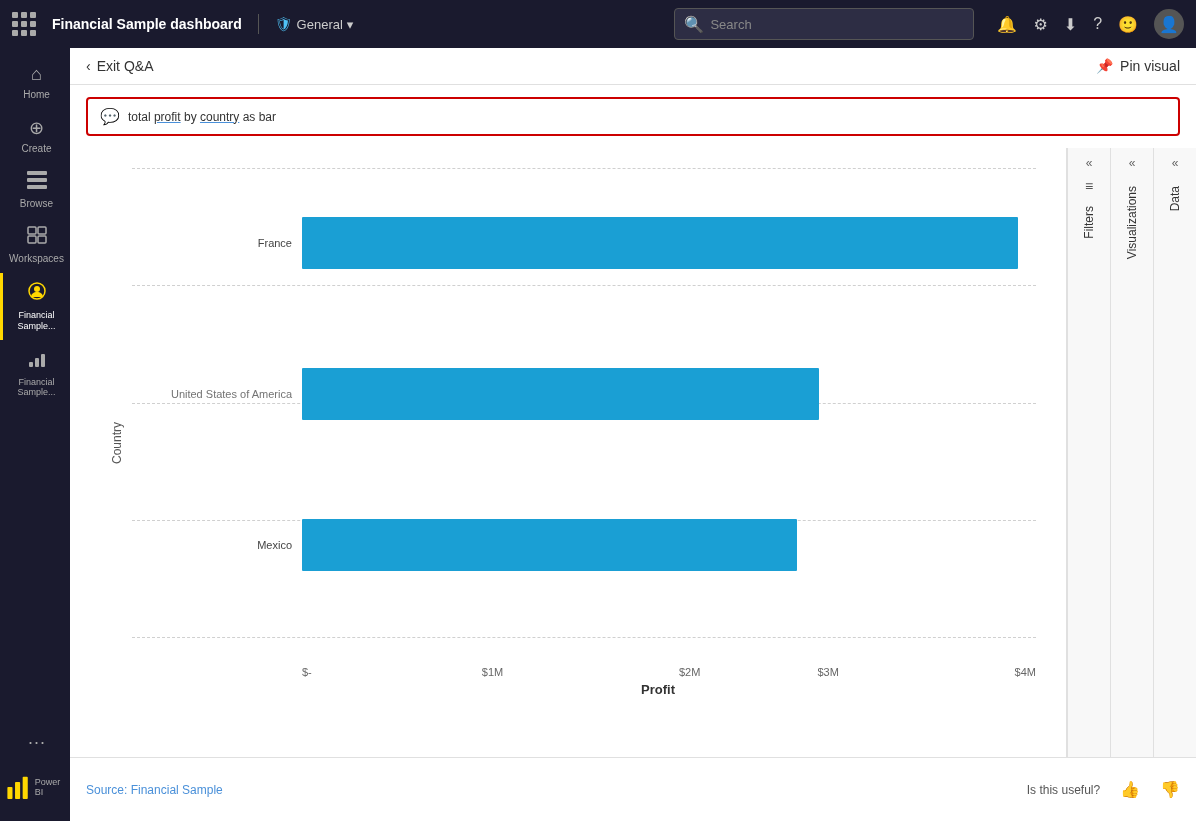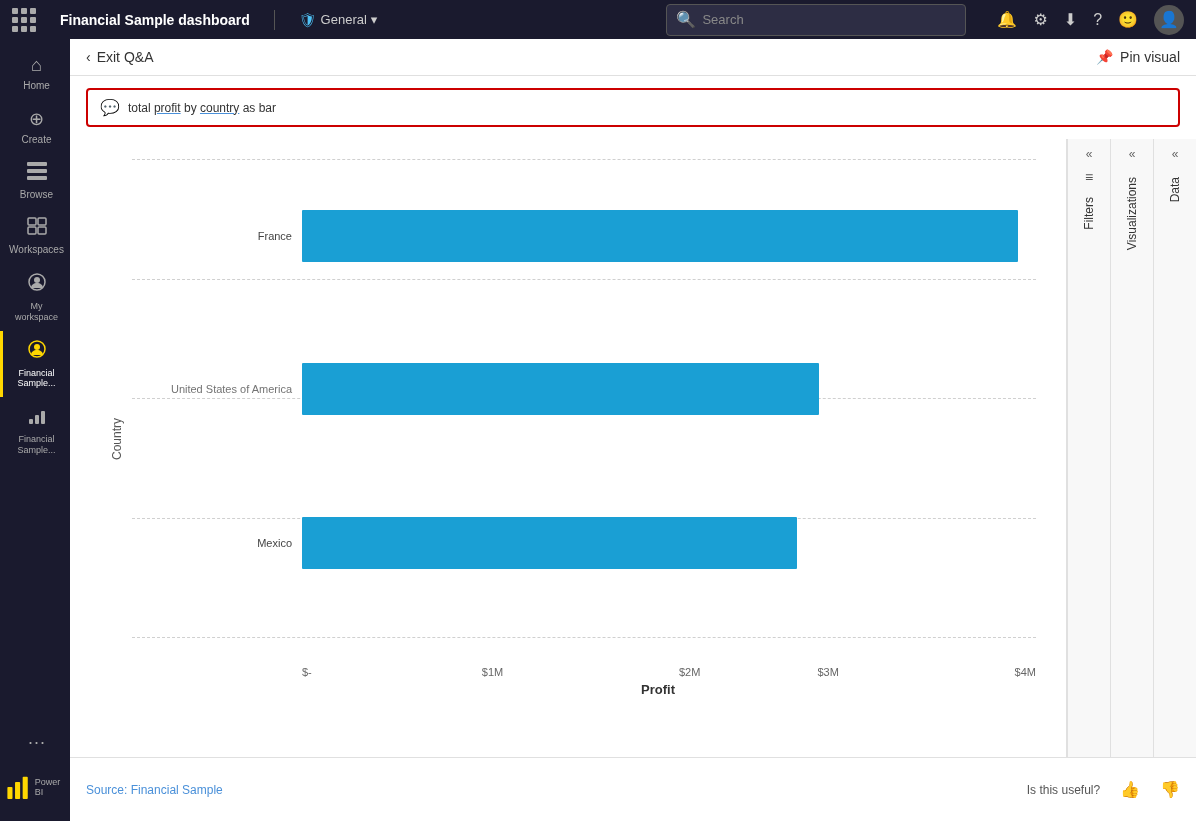--- a/index.html
+++ b/index.html
@@ -1,25 +1,25 @@
 <!DOCTYPE html>
 <html><head>
   <meta charset="utf-8">
   <style>
     * { box-sizing: border-box; margin: 0; padding: 0; }
     body { font-family: 'Segoe UI', Arial, sans-serif; background: #f3f2f1; width: 1196px; height: 821px; overflow: hidden; display: flex; flex-direction: column; }
 
     
     .topnav {
       background: #1a1a2e;
-      height: 39px;
+      height: 48px;
       display: flex;
       align-items: center;
       padding: 0 12px;
-      gap: 16px;
+      gap: 8px;
       flex-shrink: 0;
     }
     .topnav-dots { display: grid; grid-template-columns: repeat(3,6px); grid-template-rows: repeat(3,6px); gap: 3px; margin-right: 8px; }
     .topnav-dot { width: 6px; height: 6px; background: #aaa; border-radius: 1px; }
     .topnav-title { color: #fff; font-size: 14px; font-weight: 600; white-space: nowrap; }
     .topnav-divider { width: 1px; height: 20px; background: #555; margin: 0 8px; }
     .topnav-badge { display: flex; align-items: center; gap: 4px; }
     .shield-icon { color: #4fc3f7; font-size: 14px; }
     .topnav-general { color: #ccc; font-size: 13px; display: flex; align-items: center; gap: 4px; }
     .topnav-search {
@@ -330,30 +330,20 @@
       <span class="icon">
         <svg width="20" height="18" viewBox="0 0 20 18" fill="none">
           <rect x="1" y="1" width="8" height="7" rx="1" fill="none" stroke="#aaa" stroke-width="1.5"></rect>
           <rect x="11" y="1" width="8" height="7" rx="1" fill="none" stroke="#aaa" stroke-width="1.5"></rect>
           <rect x="1" y="10" width="8" height="7" rx="1" fill="none" stroke="#aaa" stroke-width="1.5"></rect>
           <rect x="11" y="10" width="8" height="7" rx="1" fill="none" stroke="#aaa" stroke-width="1.5"></rect>
         </svg>
       </span>
       <span class="label">Workspaces</span>
     </div>
-    <div class="sidebar-item">
-      <span class="icon">
-        <svg width="20" height="20" viewBox="0 0 20 20" fill="none">
-          <circle cx="10" cy="10" r="8" stroke="#aaa" stroke-width="1.5" fill="none"></circle>
-          <circle cx="10" cy="8" r="3" fill="#aaa"></circle>
-          <path d="M4 16c0-3 2.7-5 6-5s6 2 6 5" fill="#aaa"></path>
-        </svg>
-      </span>
-      <span class="label" style="font-size:9px;">My<br>workspace</span>
-    </div>
     <div class="sidebar-item active">
       <span class="icon">
         <svg width="20" height="20" viewBox="0 0 20 20" fill="none">
           <circle cx="10" cy="10" r="8" stroke="#ffd700" stroke-width="1.5" fill="none"></circle>
           <circle cx="10" cy="8" r="3" fill="#ffd700"></circle>
           <path d="M4 16c0-3 2.7-5 6-5s6 2 6 5" fill="#ffd700"></path>
         </svg>
       </span>
       <span class="label" style="font-size:9px;color:#fff;">Financial<br>Sample...</span>
     </div>

